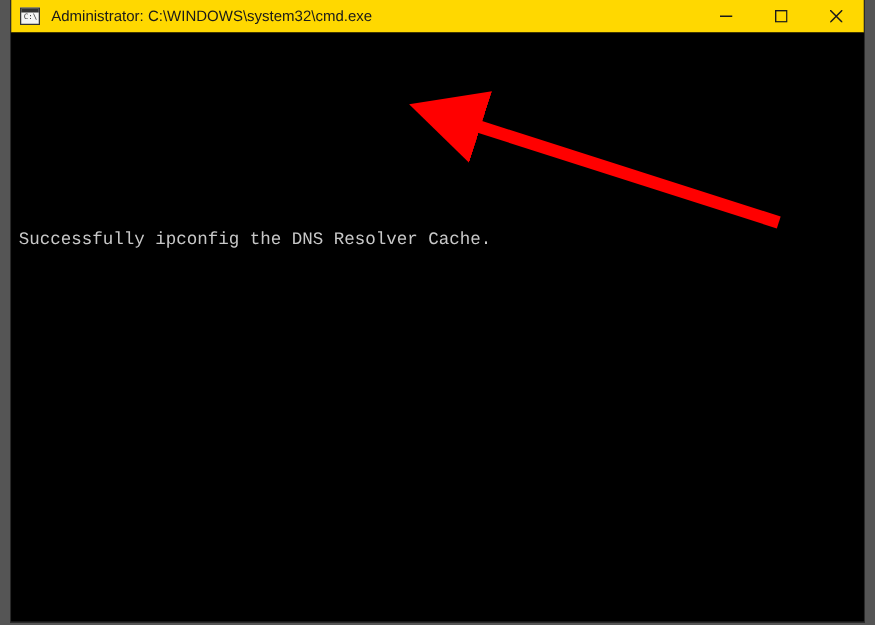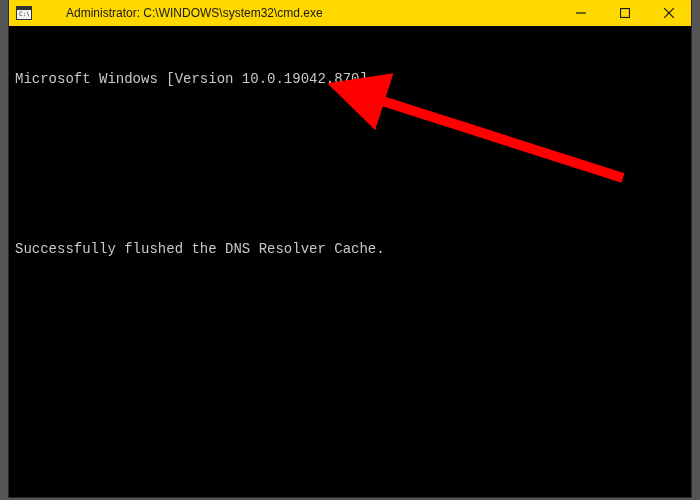--- a/index.html
+++ b/index.html
@@ -52,21 +52,21 @@
     background: #333;
   }
   .cmd-icon::after {
     content: "C:\\";
     position: absolute;
     left: 2px; top: 3px;
     font-size: 6px;
     color: #333;
     font-family: Consolas, monospace;
   }
-  .title { flex: 1; padding-left: 2px; margin-left: 25px; }
+  .title { flex: 1; padding-left: 2px; }
   .ctrl {
     width: 44px; height: 26px;
     display: flex; align-items: center; justify-content: center;
     color: #1a1a1a;
   }
   .ctrl svg { width: 10px; height: 10px; }
   .body {
     flex: 1;
     background: #000;
     color: #c8c8c8;
@@ -114,25 +114,24 @@
     </div>
     <div class="ctrl close">
       <svg viewBox="0 0 10 10">
           <line x1="0" y1="0" x2="10" y2="10" stroke="currentColor" stroke-width="1.2"></line>
           <line x1="10" y1="0" x2="0" y2="10" stroke="currentColor" stroke-width="1.2"></line>
         </svg>
     </div>
   </div>
 
   <div class="body">
-    <div class="line">Microsoft Windows [Version 10.0.19042.870]</div>
     <div class="line"></div>
     <div class="line"></div>
     <div class="line"></div>
-    <div class="line">Successfully flushed the DNS Resolver Cache.</div>
+    <div class="line">Successfully ipconfig the DNS Resolver Cache.</div>
     <div class="line"></div>
     
 
     <svg class="arrow-overlay" width="684" height="470">
       <defs>
         <marker id="arrowhead" markerWidth="6" markerHeight="6" refX="1.2" refY="3" orient="auto">
           <polygon points="0 0, 6 3, 0 6" fill="#ff0000"></polygon>
         </marker>
       </defs>
       <line x1="614" y1="152" x2="364" y2="72" stroke="#ff0000" stroke-width="10" marker-end="url(#arrowhead)"></line>

